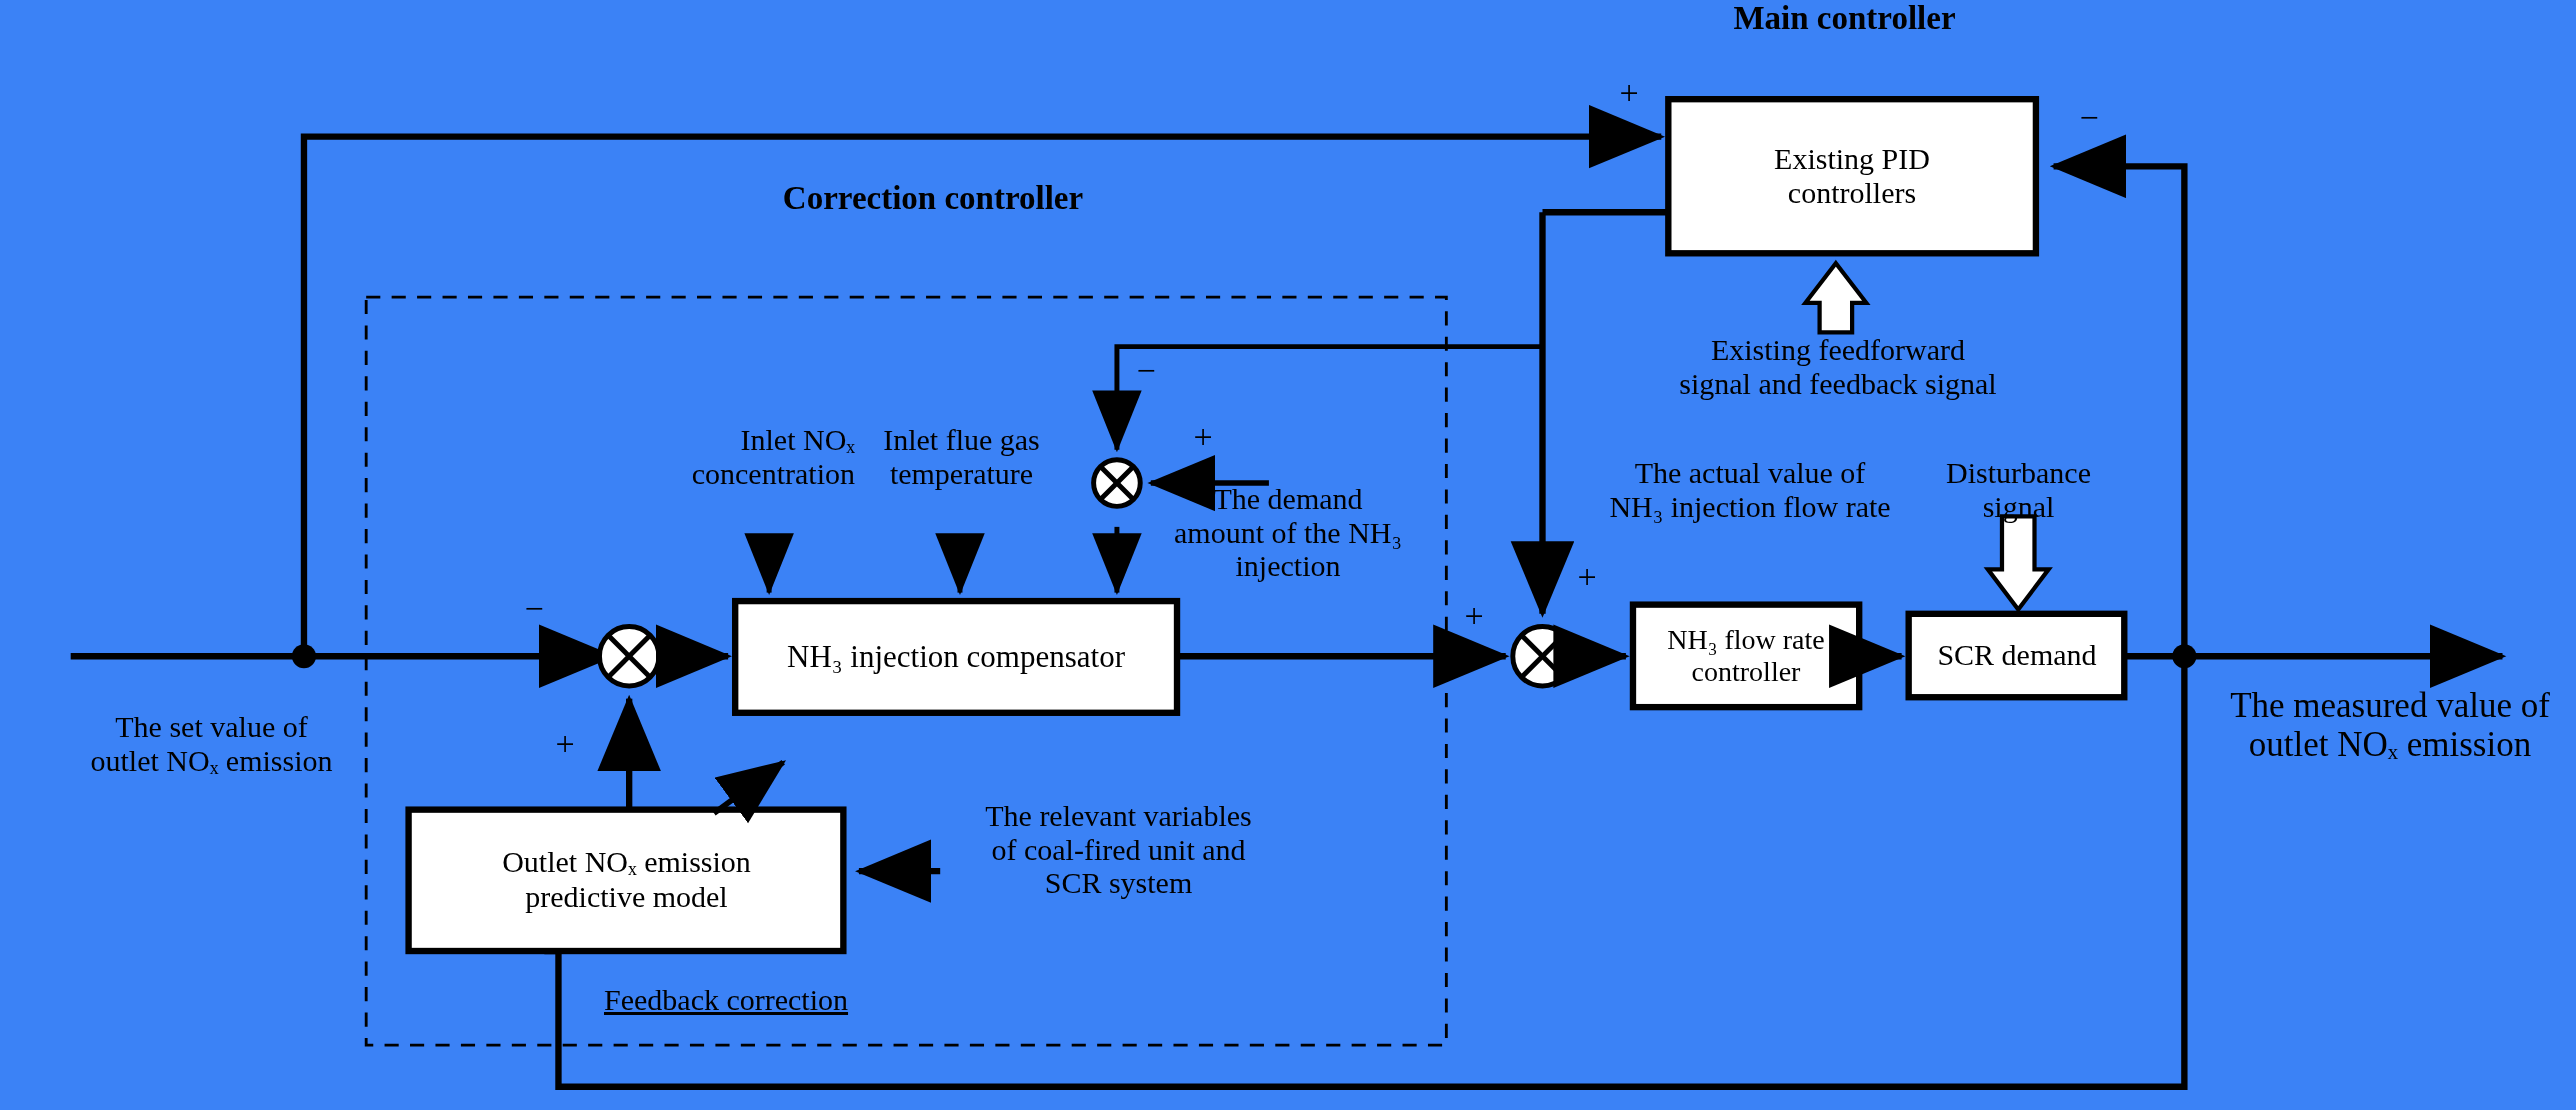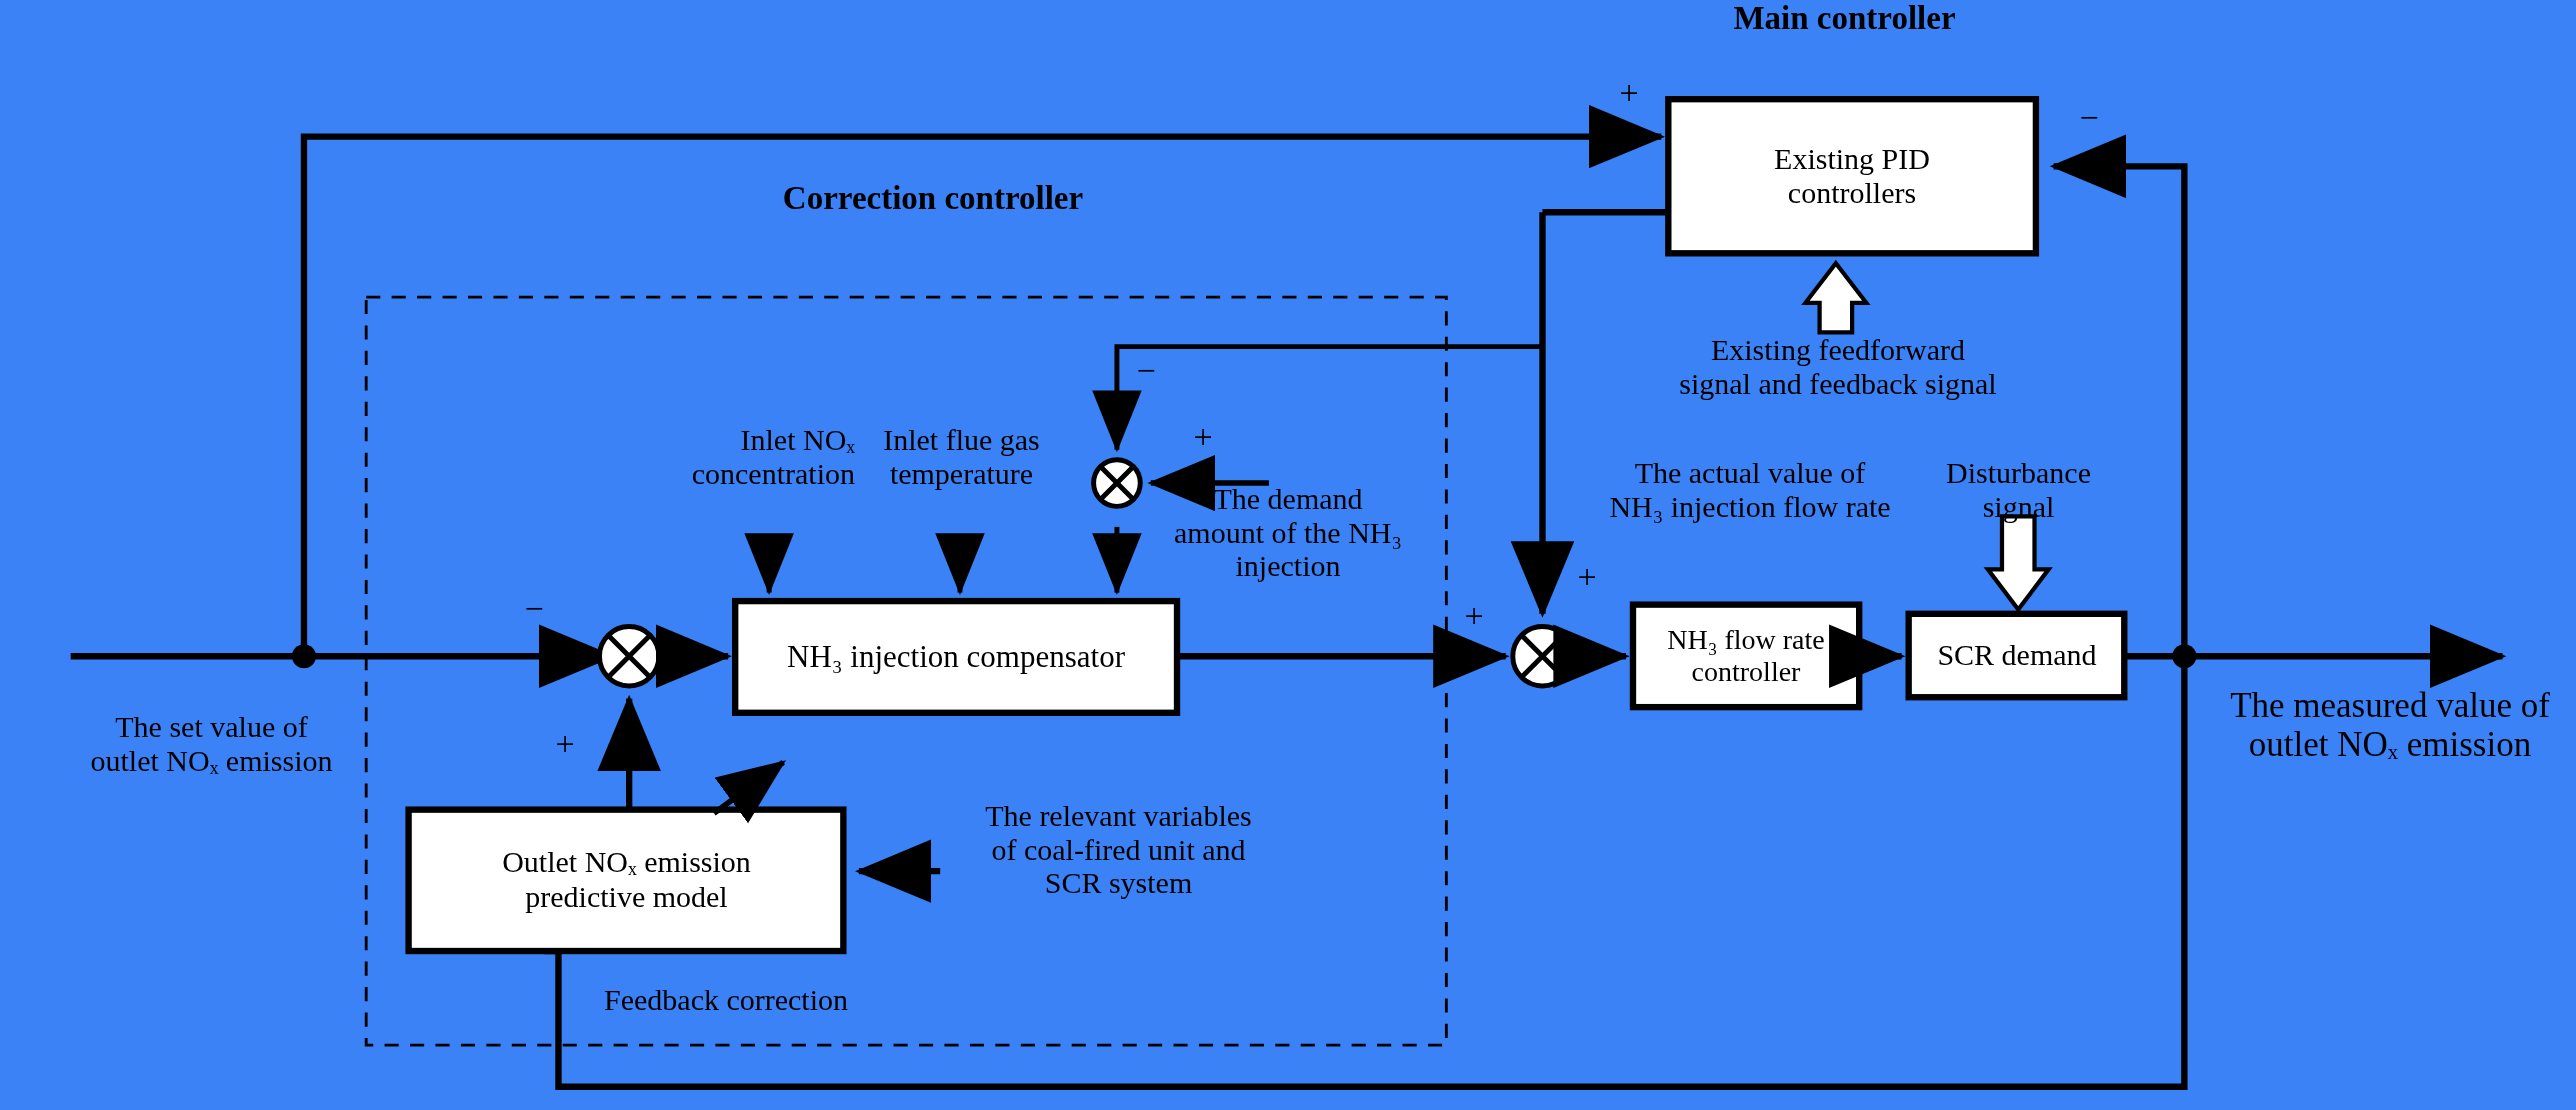--- a/index.html
+++ b/index.html
@@ -179,21 +179,21 @@
   <div class="lbl" style="left:1566px; top:456px; width:368px; font-size:30px;">The actual value of
 NH₃ injection flow rate</div>
 
   <div class="lbl" style="left:1909px; top:456px; width:219px; font-size:30px;">Disturbance
 signal</div>
 
   <div class="lbl" style="left:940px; top:799px; width:357px; font-size:30px;">The relevant variables
 of coal-fired unit and
 SCR system</div>
 
-  <div class="lbl" style="left:604px; top:983px; width:332px; font-size:30px; text-align:left;">Feedback correction</div>
+  <div class="lbl" style="left:604px; top:983px; width:332px; font-size:30px; text-align:left;text-decoration:underline;">Feedback correction</div>
 
   <div class="lbl" style="left:1608px; top:74px; width:42px; font-size:34px;">+</div>
 
   <div class="lbl" style="left:2068px; top:99px; width:42px; font-size:34px;">−</div>
 
   <div class="lbl" style="left:513px; top:590px; width:42px; font-size:34px;">−</div>
 
   <div class="lbl" style="left:544px; top:725px; width:42px; font-size:34px;">+</div>
 
   <div class="lbl" style="left:1182px; top:418px; width:42px; font-size:34px;">+</div>

